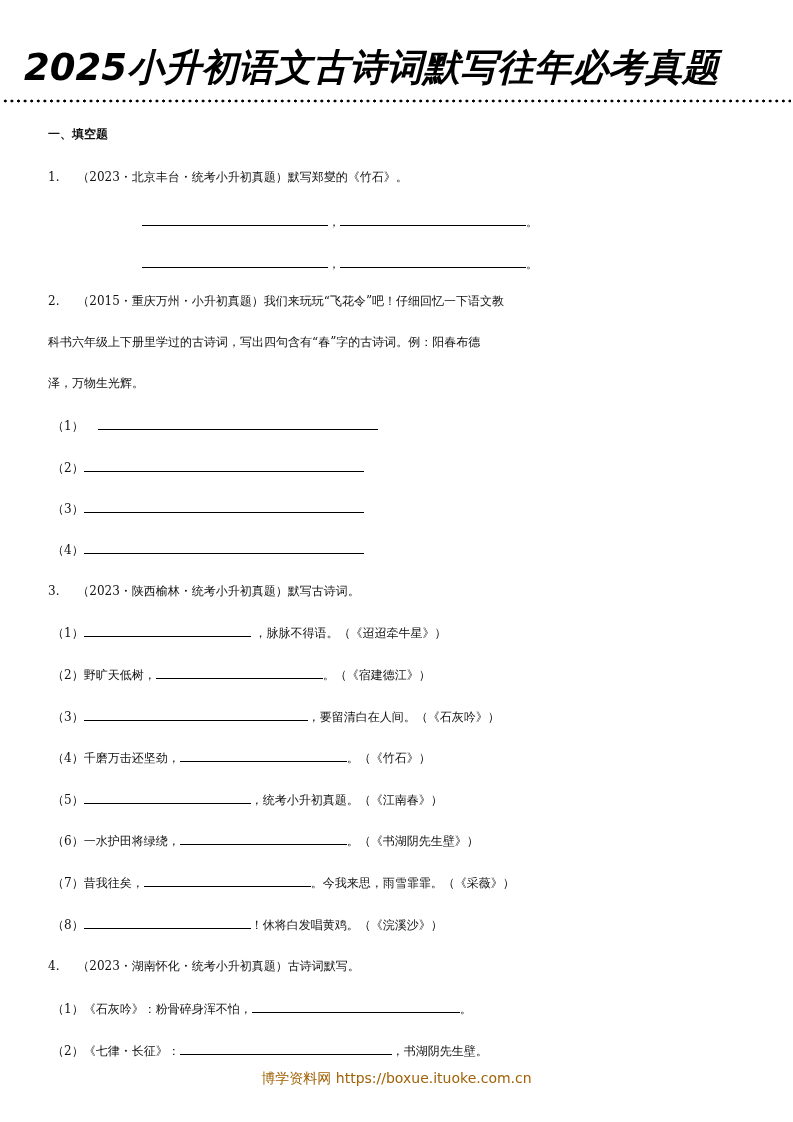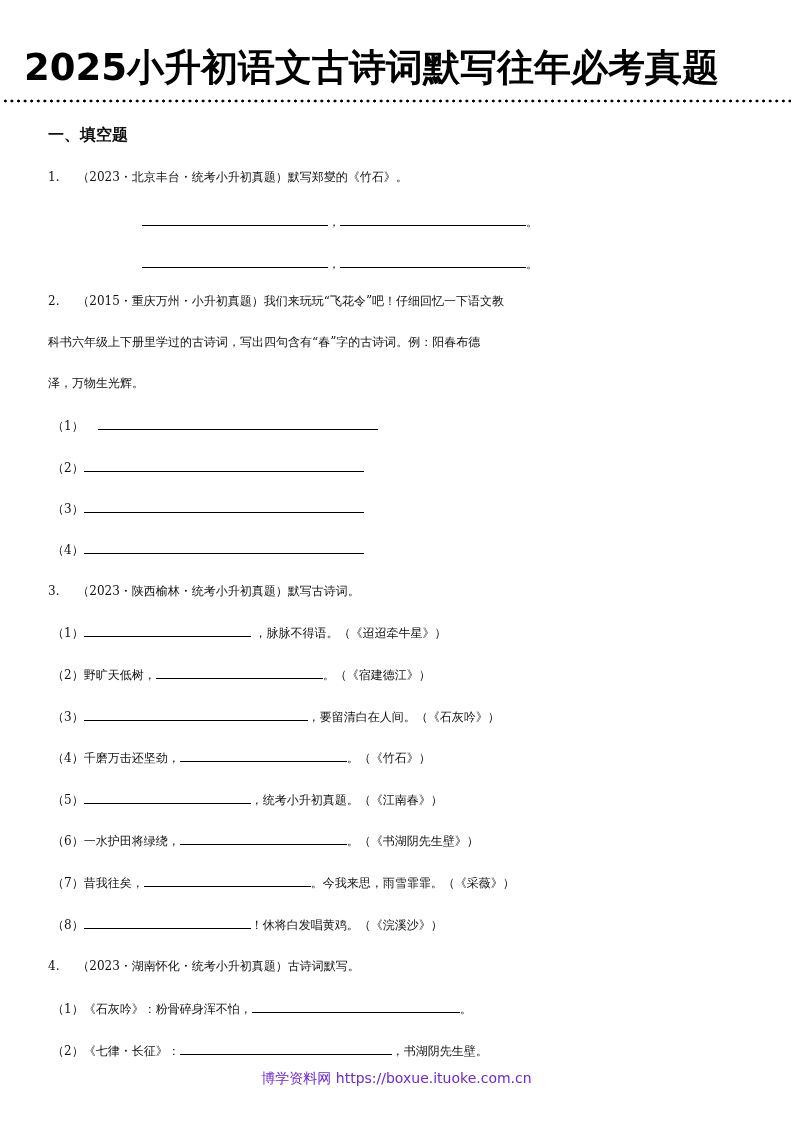--- a/index.html
+++ b/index.html
@@ -6,35 +6,36 @@
   body {
     width: 793px; height: 1122px; position: relative; overflow: hidden;
     font-family: "DejaVu Serif", "Liberation Serif", serif;
     color: #111;
   }
   .title {
     position: absolute; left: 0; top: 44px; width: 743px; text-align: center;
     font-family: "DejaVu Sans", "Liberation Sans", sans-serif;
     font-size: 37px; font-weight: bold; letter-spacing: 0px; color: #000;
     line-height: 48px;
+    font-style: italic;
   }
   .dotline {
     position: absolute; left: 2px; top: 99px; width: 789px; height: 4px;
     background-image: radial-gradient(circle, #000 1.4px, transparent 1.6px);
     background-size: 6.6px 4px; background-repeat: repeat-x;
   }
   .line {
     position: absolute; left: 48px; font-size: 12px; line-height: 22px; white-space: nowrap;
   }
-  .section-head { font-family: Liberation Serif, serif; font-weight: bold; font-size: 16px; }
+  .section-head { font-family: Liberation Mono, monospace; font-weight: bold; font-size: 12px; }
   .blank { display: inline-block; border-bottom: 1px solid #000; height: 15px; vertical-align: baseline; }
   .sub { left: 52px; }
   .footer {
     position: absolute; left: 0; width: 793px; top: 1070px; text-align: center;
-    font-family: "DejaVu Sans", "Liberation Sans", sans-serif; font-size: 14px; color: #6d28d9;
+    font-family: "DejaVu Sans", "Liberation Sans", sans-serif; font-size: 14px; color: #a16207;
   }
 </style>
 </head>
 <body>
 
 <div class="title">2025小升初语文古诗词默写往年必考真题</div>
 <div class="dotline"></div>
 
 <div class="line section-head" style="top:124px;">一、填空题</div>
 

